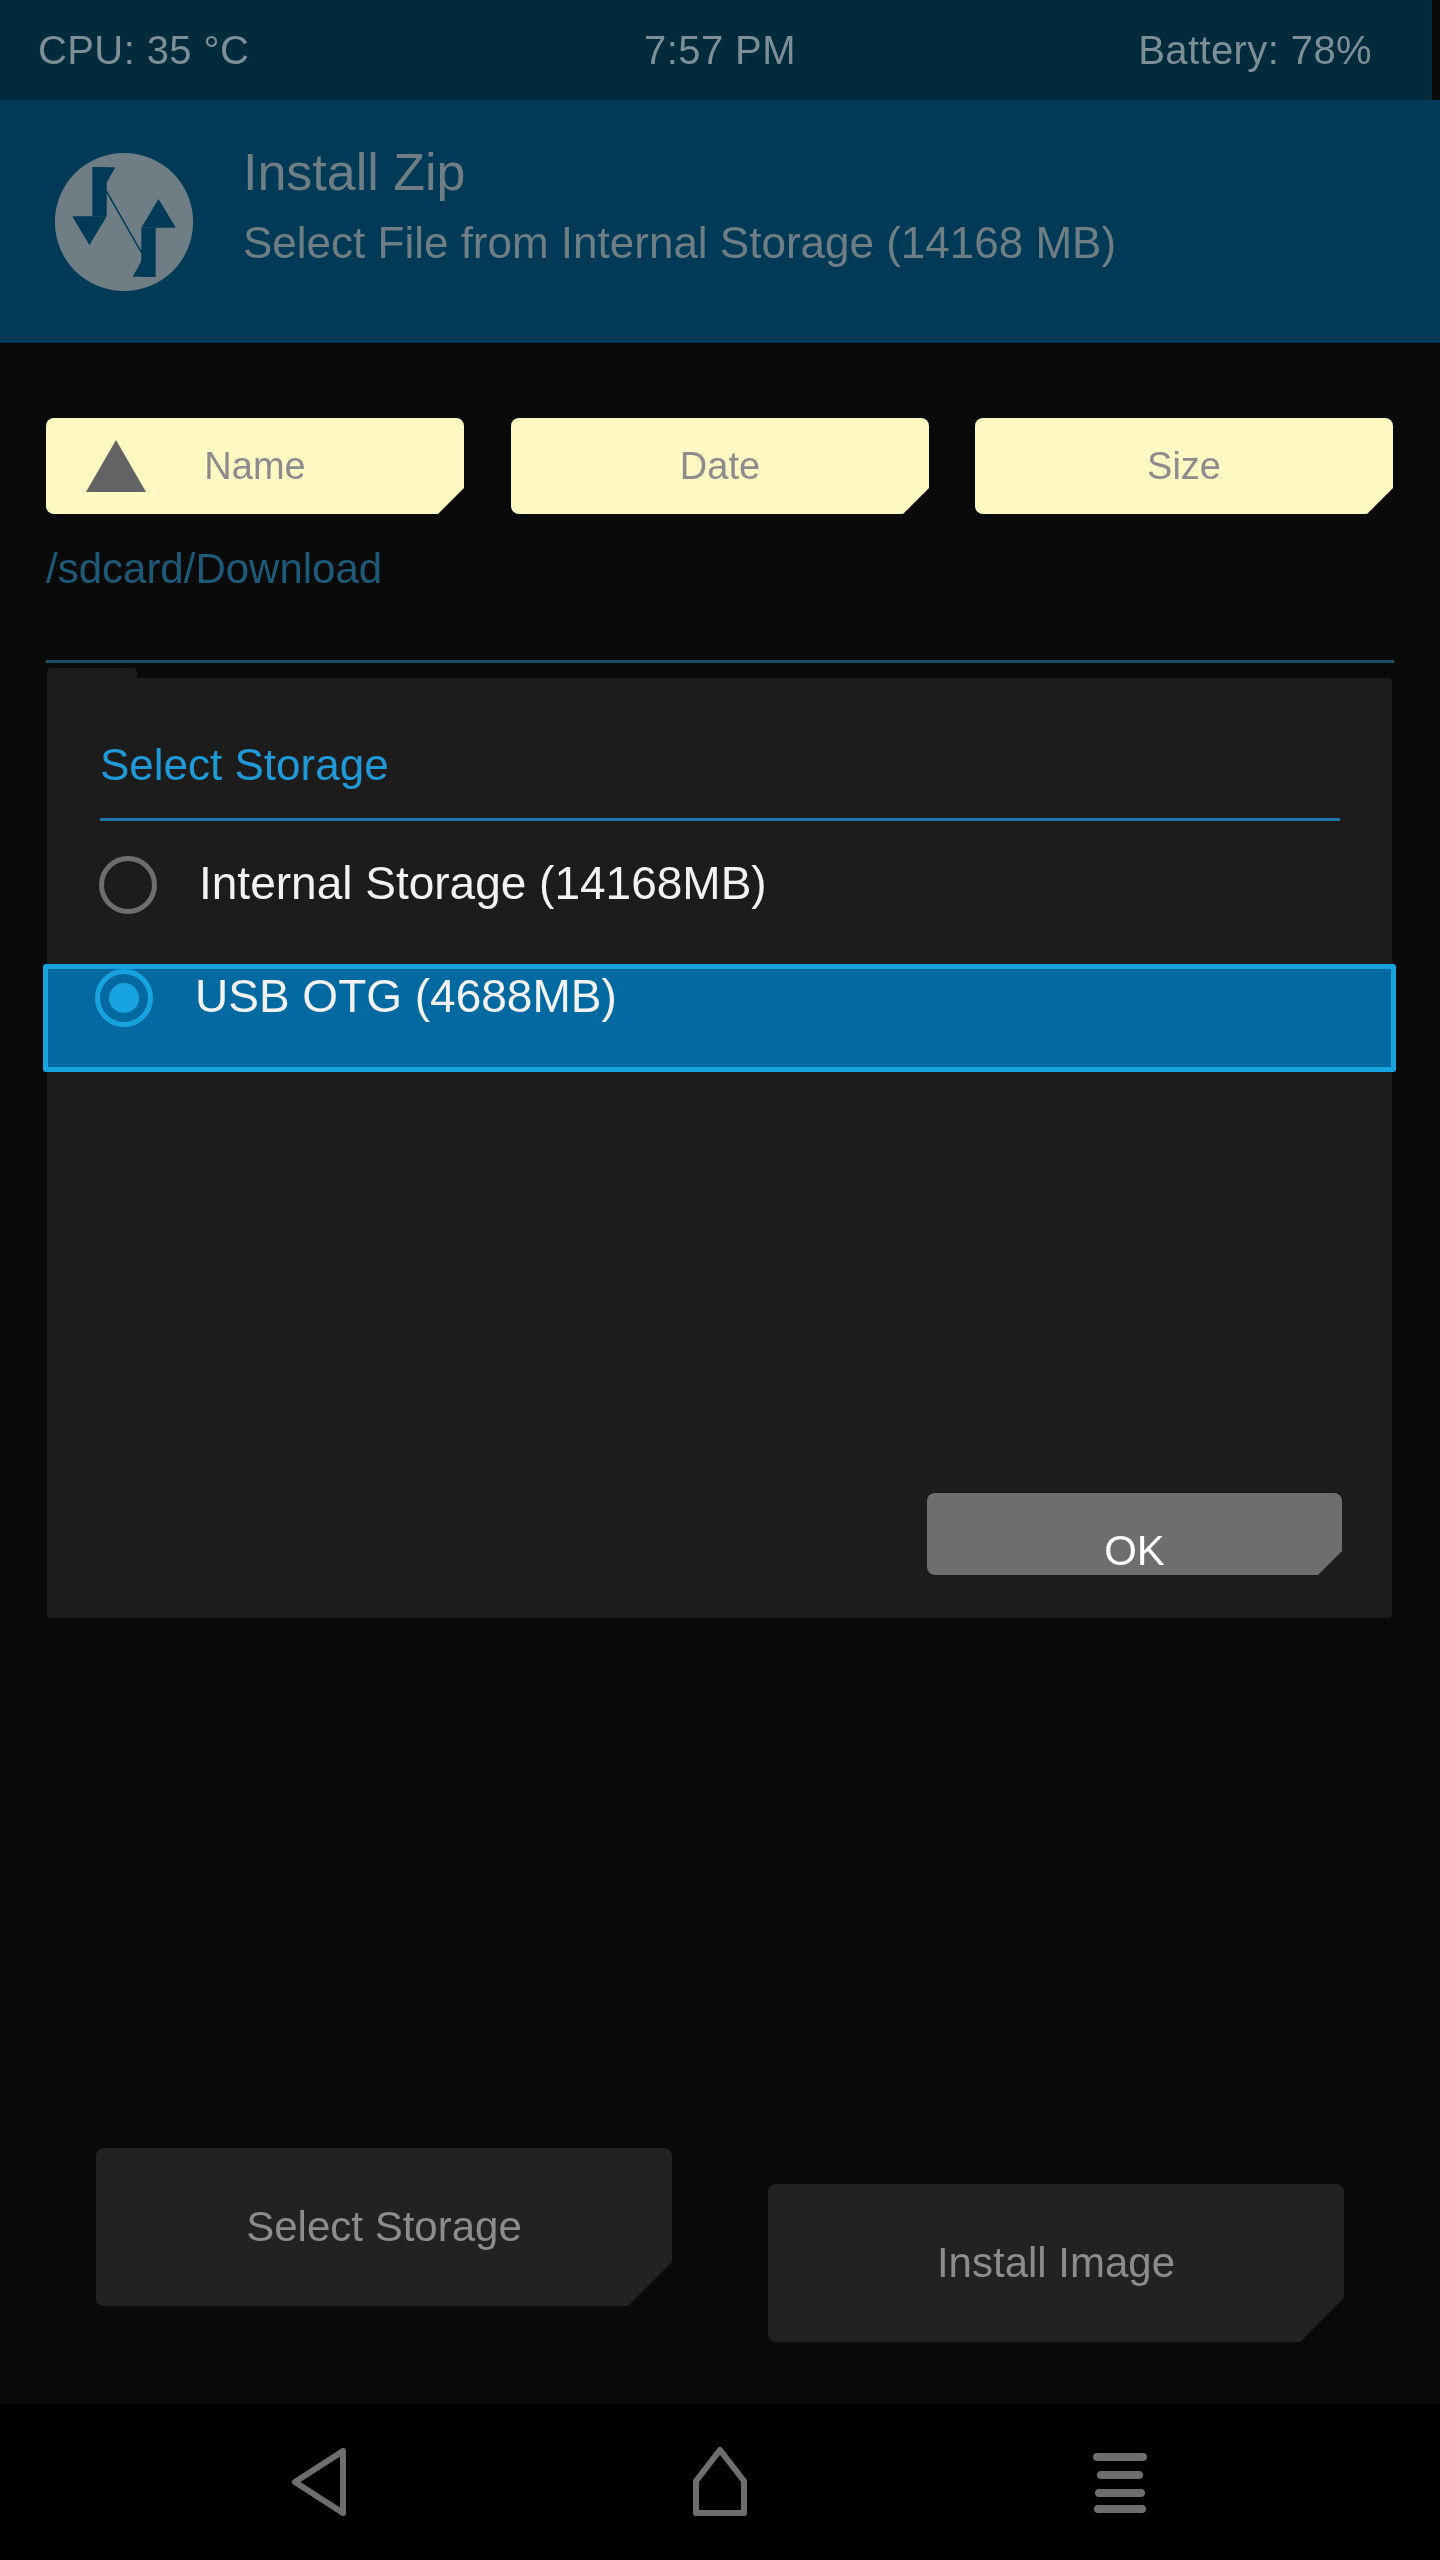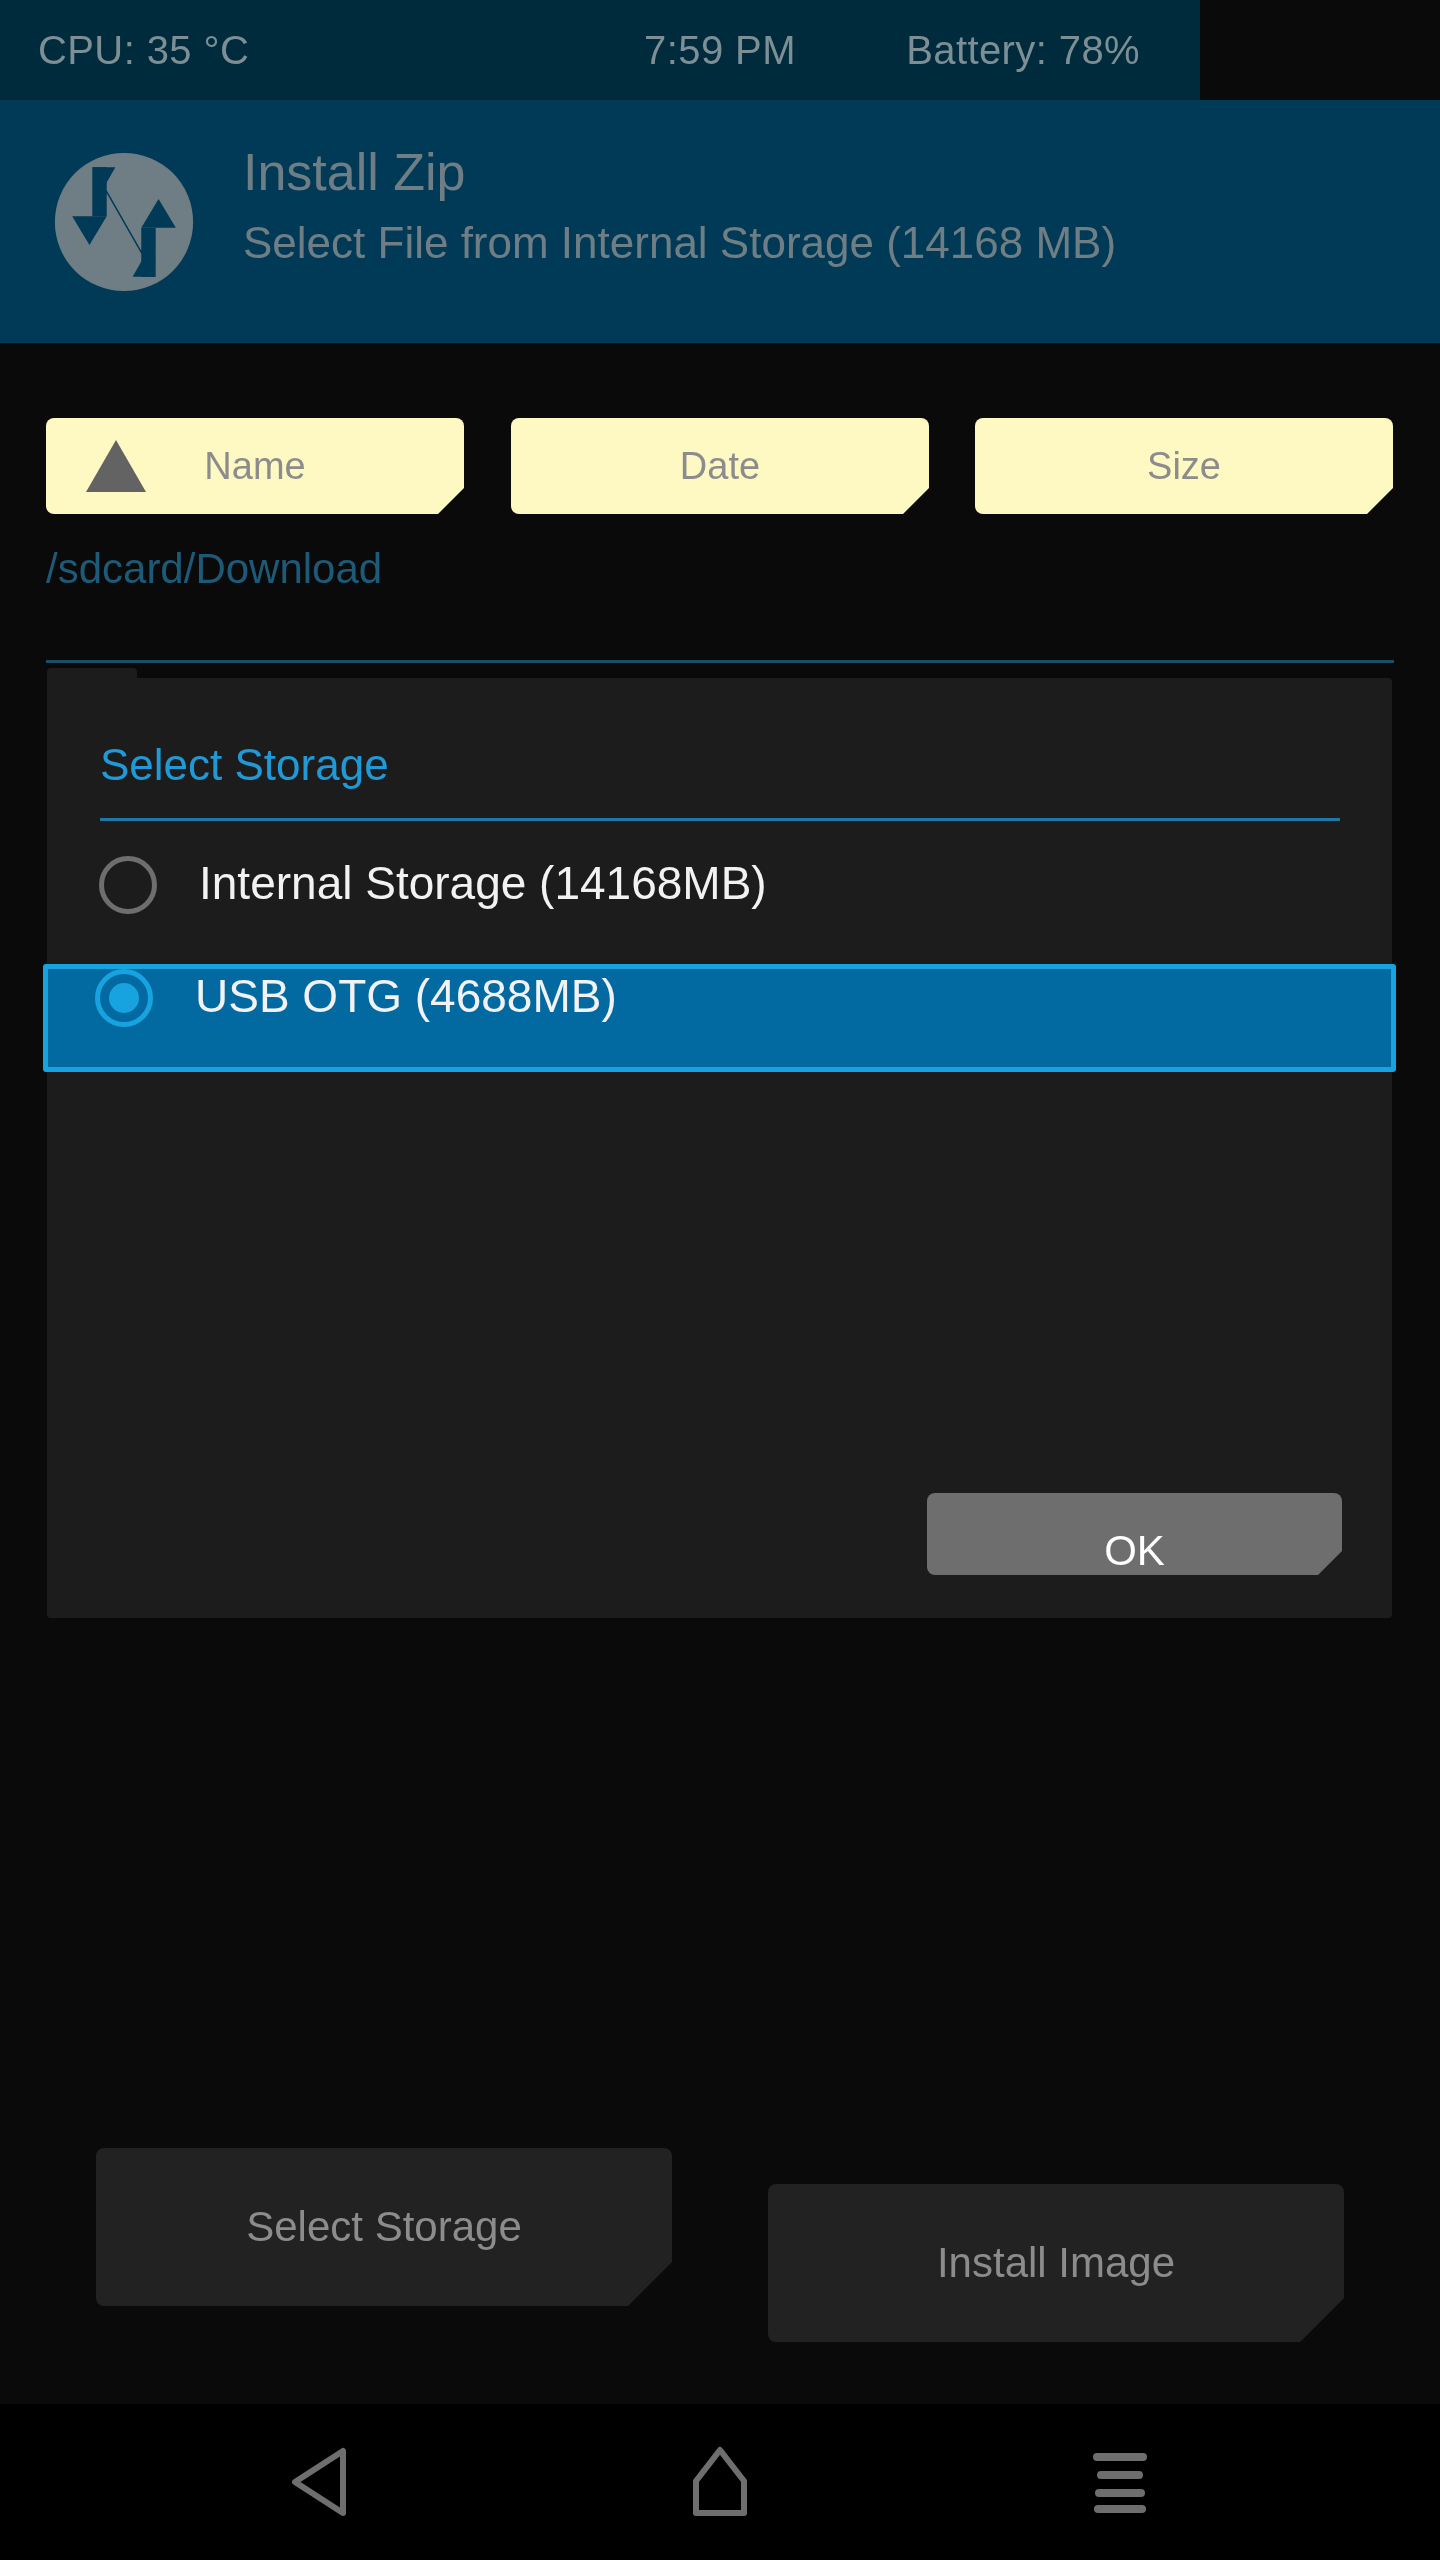--- a/index.html
+++ b/index.html
@@ -11,21 +11,21 @@
   }
   #screen {
     position:relative;
     width:1440px; height:2560px;
     background:#0a0a0a;
   }
 
   
   #status-bar {
     position:absolute; left:0; top:0;
-    width:1200px; height:100px;
+    width:1432px; height:100px;
     background:#002b3d;
     display:flex; align-items:center;
   }
   .status-cell {
     font-size:40px;
     color:#7d8e95;
     letter-spacing:0.4px;
     white-space:nowrap;
   }
   #status-cpu   { position:absolute; left:38px; }
@@ -203,21 +203,21 @@
   #nav-home   { left:660px; }
   #nav-recent { left:1060px; }
 </style>
 </head>
 <body>
 
 <div id="screen">
 
   <div id="status-bar">
     <span id="status-cpu" class="status-cell">CPU: 35 °C</span>
-    <span id="status-clock" class="status-cell">7:59 PM</span>
+    <span id="status-clock" class="status-cell">7:57 PM</span>
     <span id="status-batt" class="status-cell">Battery: 78%</span>
   </div>
 
   <div id="header">
     <span id="twrp-logo">
       <svg width="144" height="144" viewBox="0 0 100 100">
         <circle cx="50" cy="50" r="48" fill="#6f7e85"></circle>
         <path d="M28 12 L28 46 L38 46 L38 30 L62 72 L62 88 L72 88 L72 54 L62 54 L62 70 L38 28 L38 12 Z" fill="#003a56"></path>
         <path d="M28 12 L44 12 L36 26 Z" fill="#003a56"></path>
         <path d="M56 88 L72 88 L64 74 Z" fill="#003a56"></path>

